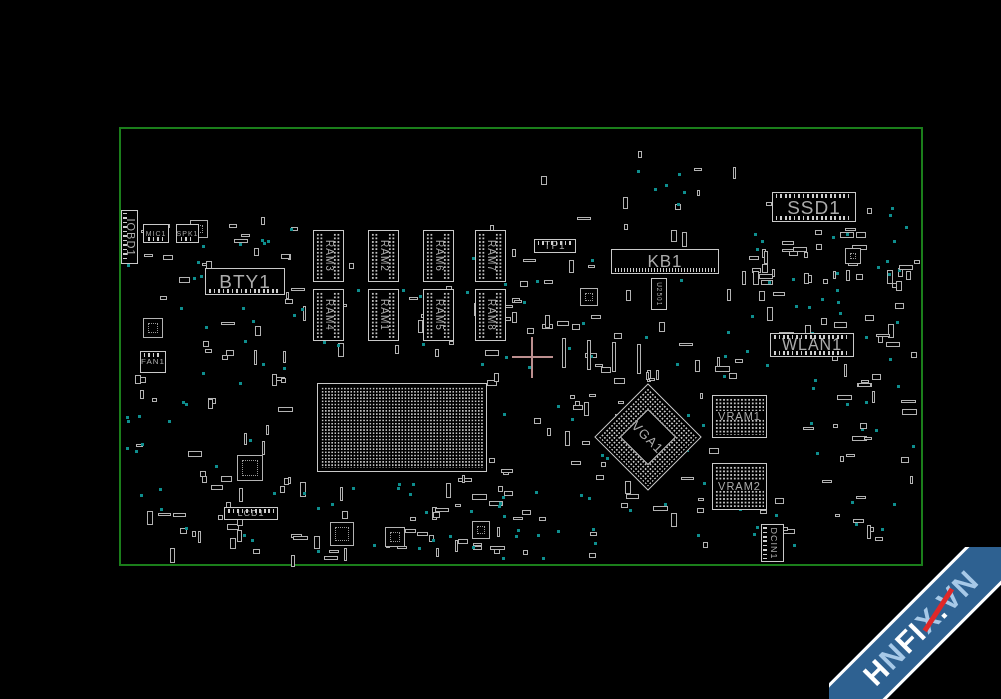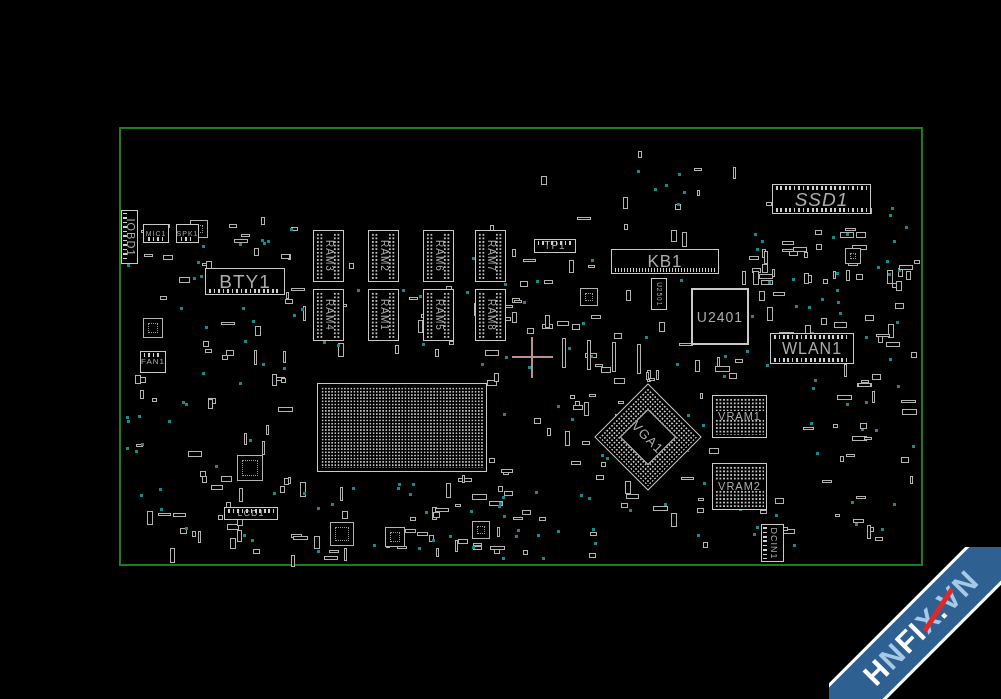--- a/index.html
+++ b/index.html
@@ -618,29 +618,26 @@
         <div class="strip ticks-h" style="left: 3px; right: 3px; top: 1px;"></div>
         <div class="lbl" style="font-size: 10px;">TP1</div>
       </div>
       <div class="comp" style="left: 611px; top: 249px; width: 108px; height: 25px;">
         <div class="strip ticks-hd" style="left: 3px; right: 3px; bottom: 1px;"></div>
         <div class="lbl" style="font-size: 17px;">KB1</div>
       </div>
       <div class="comp" style="left: 651px; top: 278px; width: 16px; height: 32px;">
         <div class="lbl lbl-v" style="font-size: 6.5px;">U2501</div>
       </div>
-      <div class="comp qfp" style="left: 691px; top: 288px; width: 58px; height: 57px;">
-        <div class="lbl" style="font-size: 14px;">U2401</div>
-      </div>
-      <div class="comp" style="left: 772px; top: 184px; width: 99px; height: 30px; font-style: italic;">
+      <div class="comp" style="left: 772px; top: 192px; width: 84px; height: 30px;">
         <div class="strip ticks-h" style="left: 3px; right: 3px; top: 1px;"></div>
         <div class="strip ticks-h" style="left: 3px; right: 3px; bottom: 1px;"></div>
         <div class="lbl" style="font-size: 19px;">SSD1</div>
       </div>
-      <div class="comp" style="left: 770px; top: 333px; width: 84px; height: 31px; justify-content: center;">
+      <div class="comp" style="left: 770px; top: 333px; width: 84px; height: 24px; justify-content: center;">
         <div class="strip ticks-h" style="left: 3px; right: 3px; top: 1px;"></div>
         <div class="strip ticks-h" style="left: 3px; right: 3px; bottom: 1px;"></div>
         <div class="lbl" style="font-size: 16px;">WLAN1</div>
       </div>
       <div class="comp" style="left: 712px; top: 395px; width: 55px; height: 43px;">
         <div class="strip dots" style="left: 2px; top: 2px; right: 2px; height: 32%;"></div>
         <div class="strip dots" style="left: 2px; bottom: 2px; right: 2px; height: 38%;"></div>
         <div class="lbl" style="font-size: 11px;">VRAM1</div>
       </div>
       <div class="comp" style="left: 712px; top: 463px; width: 55px; height: 47px;">

